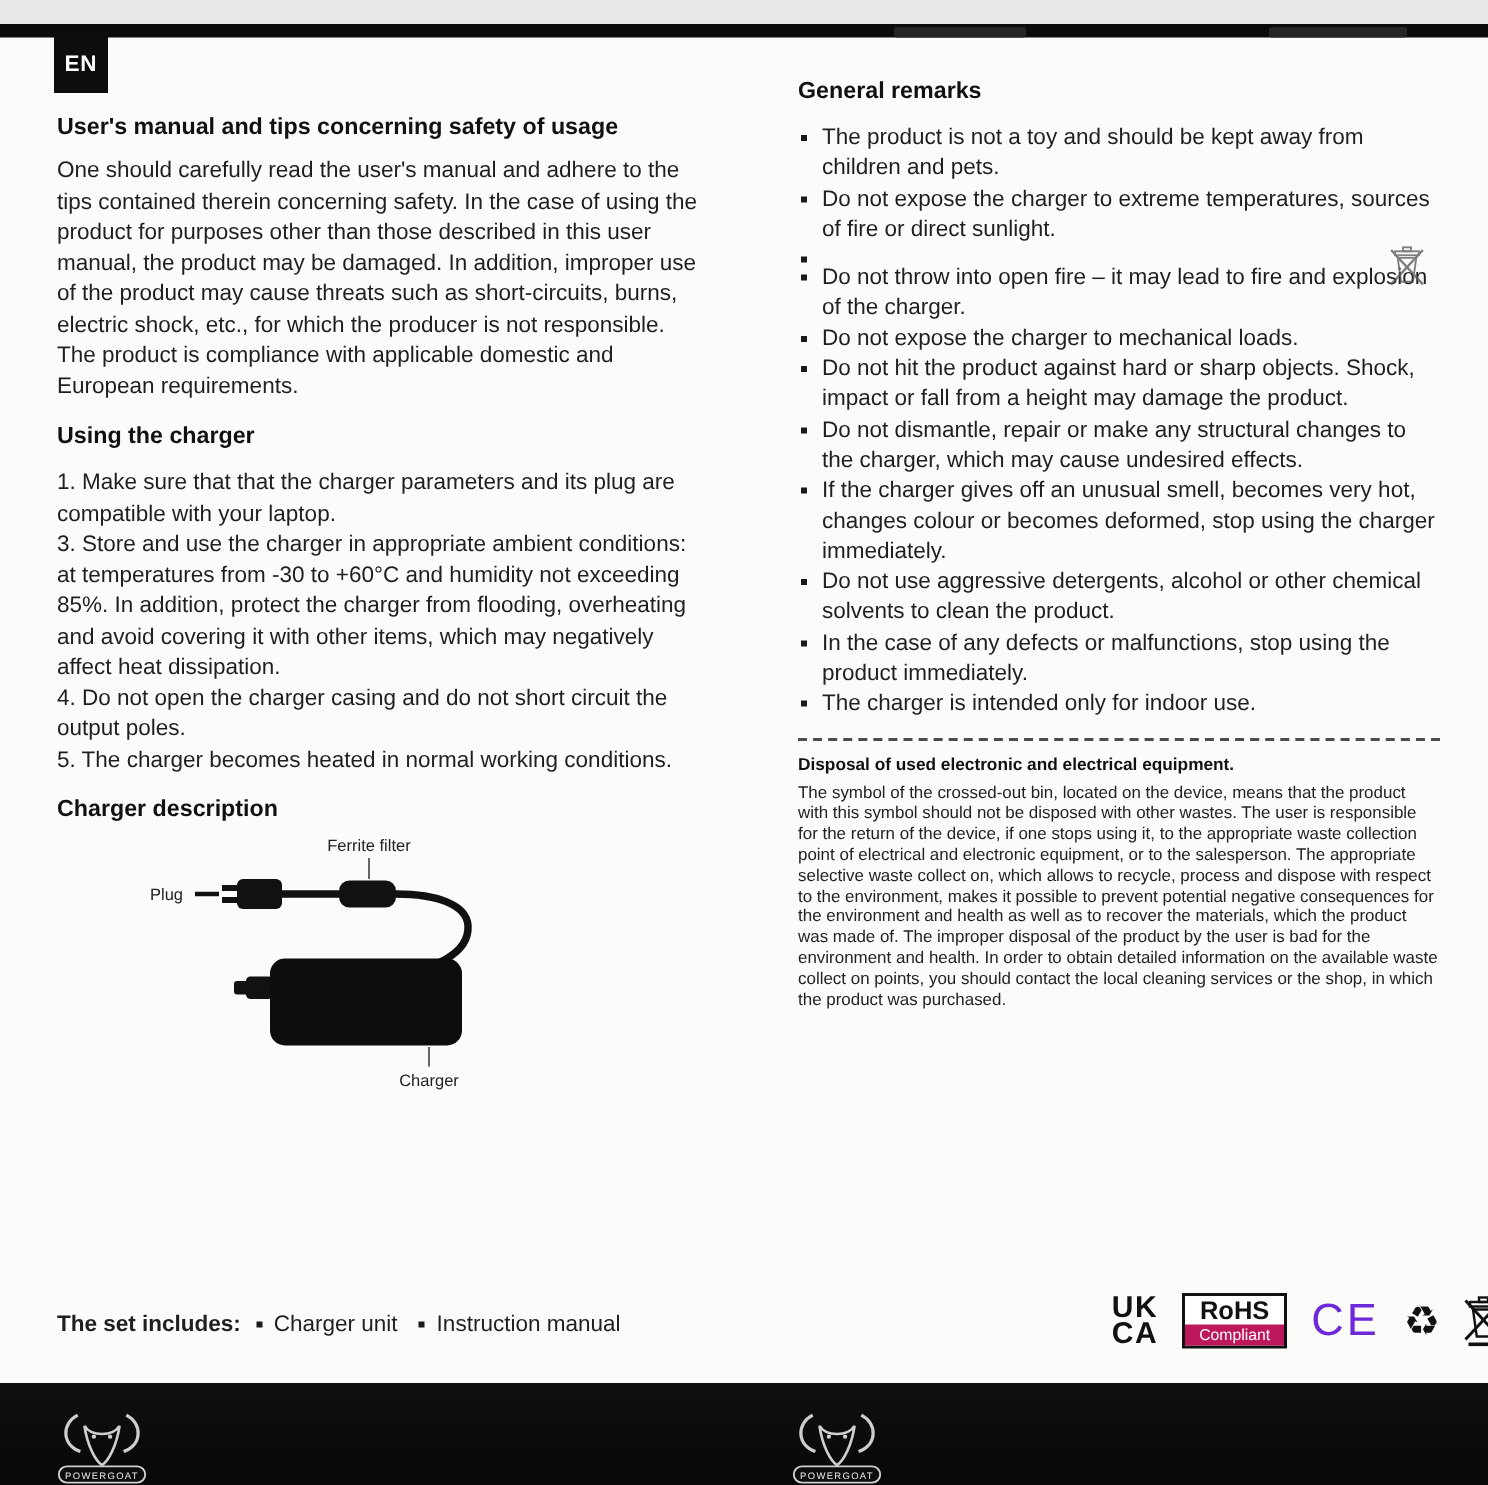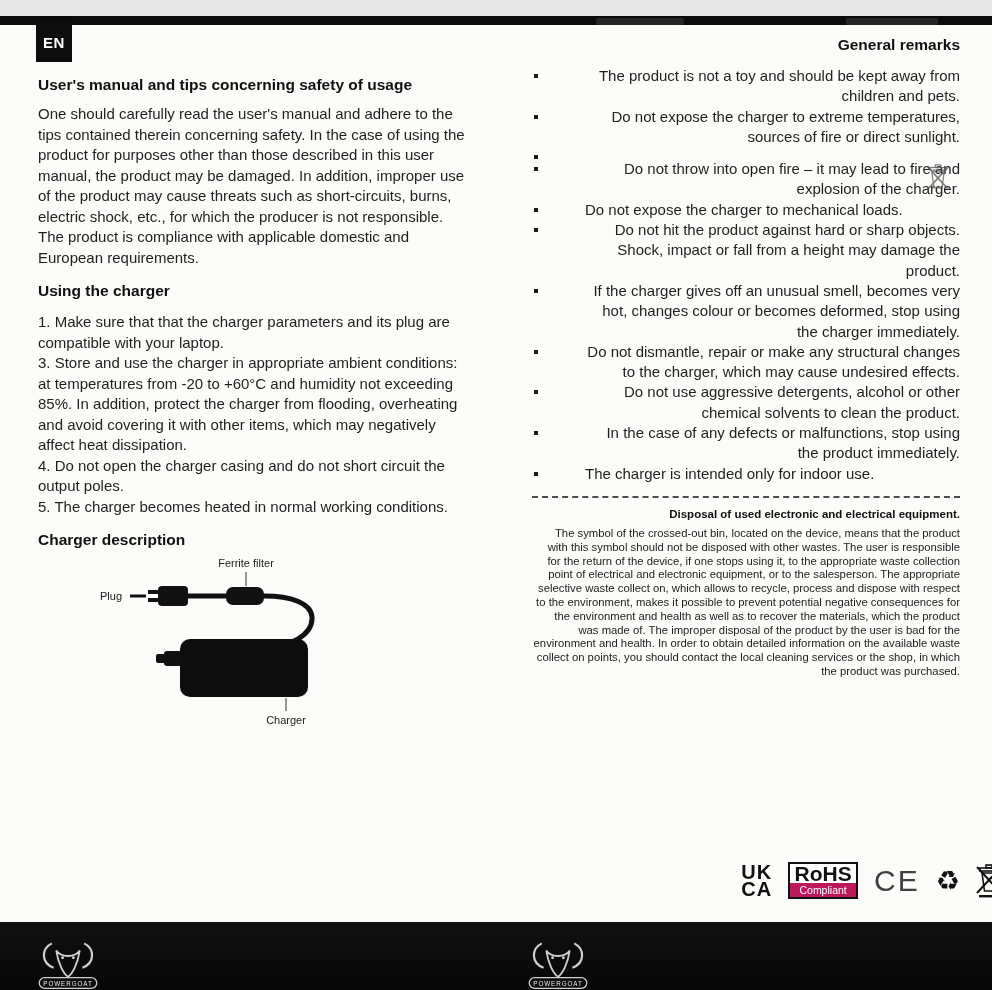--- a/index.html
+++ b/index.html
@@ -11,48 +11,48 @@
   
   .topbar{position:absolute;left:0;top:0;width:992px;height:9px;background:#0b0b0b;}
   .topbar .remnant{position:absolute;top:2px;height:7px;background:#262626;border-radius:2px;}
   .lang-badge{
     position:absolute;left:36px;top:6px;width:36px;height:40px;background:#0d0d0d;
     color:#fff;font-weight:bold;font-size:15px;display:flex;align-items:center;justify-content:center;
     letter-spacing:.5px;
   }
   
   .col-left{position:absolute;left:38px;top:60px;width:434px;}
-  .col-right{position:absolute;left:532px;top:20px;width:428px;text-align:right;}
+  .col-right{position:absolute;left:532px;top:36px;width:428px;}
   h1.sec,h2.sec{font-size:15.5px;font-weight:bold;color:#111;margin:0 0 10px 0;line-height:18px;}
   .body-text{font-size:15px;line-height:20.5px;margin:0 0 14px 0;white-space:normal;}
   .steps p{font-size:15px;line-height:20.5px;margin:0;}
   .steps{margin:0 0 14px 0;}
   
   .bullet-list{margin:0;padding:0;list-style:none;}
-  .bullet-list li{display:flex;font-size:15px;line-height:20.3px;margin:0;gap:37px;}
+  .bullet-list li{display:flex;font-size:15px;line-height:20.3px;margin:0;}
   .sq{flex:0 0 auto;width:4px;height:4px;background:#1a1a1a;margin:8px 10px 0 2px;}
   
   .dash-divider{border:none;border-top:2px dashed #4c4c4c;margin:12px 0 10px 0;}
   .disposal-heading{font-size:11.5px;font-weight:bold;color:#111;margin:0 0 7px 0;}
   .disposal-body{font-size:11.3px;line-height:13.8px;margin:0;color:#222;}
   
   .diagram{margin:6px 0 0 48px;width:340px;height:190px;}
   .diagram text{font-family:"Liberation Sans",sans-serif;font-size:11px;fill:#222;}
   
   .set-includes{position:absolute;left:38px;top:858px;display:flex;align-items:center;font-size:15px;}
   .set-includes .label{font-weight:bold;margin-right:10px;}
   .set-includes .item{display:flex;align-items:center;margin-right:14px;}
   .set-includes .sq{margin:1px 8px 0 0;}
   
   .marks{position:absolute;right:34px;top:846px;display:flex;align-items:center;gap:16px;}
   .ukca{font-weight:bold;font-size:20px;line-height:17px;letter-spacing:1px;color:#111;text-align:center;}
   .rohs{border:2px solid #111;width:66px;text-align:center;background:#fff;}
-  .rohs .r1{font-size:21px;font-weight:bold;color:#111;padding:1px 0 0 0;line-height:18px;}
+  .rohs .r1{font-size:17px;font-weight:bold;color:#111;padding:1px 0 0 0;line-height:18px;}
   .rohs .r2{font-size:10.5px;background:#be185d;color:#fff;line-height:14px;}
-  .ce{font-size:30px;font-weight:500;letter-spacing:2px;color:#404040;line-height:30px;}
+  .ce{font-size:30px;font-weight:500;letter-spacing:2px;color:#6d28d9;line-height:30px;}
   .recycle{font-size:27px;color:#111;line-height:30px;}
   
   .weee-top{position:absolute;left:926px;top:148px;opacity:.75;}
   
   .footer{position:absolute;left:0;top:906px;width:992px;height:78px;background:linear-gradient(#101010,#060606);}
   .footer-strip{position:absolute;left:0;top:984px;width:992px;height:6px;background:#bcbcbc;}
   .goat-logo{position:absolute;top:14px;width:72px;height:58px;}
   .goat-logo.l1{left:32px;}
   .goat-logo.l2{left:522px;}
 </style>
@@ -69,21 +69,21 @@
   <div class="lang-badge">EN</div>
 
   <div class="col-left">
     <h1 class="sec">User's manual and tips concerning safety of usage</h1>
     <p class="body-text">One should carefully read the user's manual and adhere to the tips contained therein concerning safety. In the case of using the product for purposes other than those described in this user manual, the product may be damaged. In addition, improper use of the product may cause threats such as short-circuits, burns, electric shock, etc., for which the producer is not responsible. The product is compliance with applicable domestic and European requirements.</p>
 
     <h2 class="sec" style="margin-bottom:12px;">Using the charger</h2>
     <div class="steps">
 
     <p>1. Make sure that that the charger parameters and its plug are compatible with your laptop.</p>
-        <p>3. Store and use the charger in appropriate ambient conditions: at temperatures from -20 to +60°C and humidity not exceeding 85%. In addition, protect the charger from flooding, overheating and avoid covering it with other items, which may negatively affect heat dissipation.</p>
+        <p>3. Store and use the charger in appropriate ambient conditions: at temperatures from -30 to +60°C and humidity not exceeding 85%. In addition, protect the charger from flooding, overheating and avoid covering it with other items, which may negatively affect heat dissipation.</p>
         <p>4. Do not open the charger casing and do not short circuit the output poles.</p>
         <p>5. The charger becomes heated in normal working conditions.</p>
       </div>
 
     <h2 class="sec" style="margin-bottom:0;">Charger description</h2>
 
     
     <svg class="diagram" viewBox="0 0 340 190">
       <text x="160" y="12" text-anchor="middle">Ferrite filter</text>
       <line x1="160" y1="17" x2="160" y2="31" stroke="#333" stroke-width="1"></line>
@@ -137,26 +137,26 @@
           <span>Do not expose the charger to mechanical loads.</span>
         </li>
 
         <li>
           <span class="sq"></span>
           <span>Do not hit the product against hard or sharp objects. Shock, impact or fall from a height may damage the product.</span>
         </li>
 
         <li>
           <span class="sq"></span>
+          <span>Do not dismantle, repair or make any structural changes to the charger, which may cause undesired effects.</span>
+        </li>
+
+        <li>
+          <span class="sq"></span>
           <span>If the charger gives off an unusual smell, becomes very hot, changes colour or becomes deformed, stop using the charger immediately.</span>
-        </li>
-
-        <li>
-          <span class="sq"></span>
-          <span>Do not dismantle, repair or make any structural changes to the charger, which may cause undesired effects.</span>
         </li>
 
         <li>
           <span class="sq"></span>
           <span>Do not use aggressive detergents, alcohol or other chemical solvents to clean the product.</span>
         </li>
 
         <li>
           <span class="sq"></span>
           <span>In the case of any defects or malfunctions, stop using the product immediately.</span>
@@ -175,20 +175,35 @@
   </div>
 
   <svg class="weee-top" width="24" height="30" viewBox="0 0 26 34">
     <rect x="10" y="1" width="6" height="3" fill="none" stroke="#555" stroke-width="1.4"></rect>
     <rect x="4" y="4" width="18" height="3" fill="none" stroke="#555" stroke-width="1.4"></rect>
     <path d="M6 9 L8.5 27 H17.5 L20 9 Z" fill="none" stroke="#555" stroke-width="1.4"></path>
     <line x1="1" y1="3" x2="25" y2="29" stroke="#555" stroke-width="1.8"></line>
     <line x1="25" y1="3" x2="1" y2="29" stroke="#555" stroke-width="1.8"></line>
   </svg>
 
+  <div class="set-includes">
+    <span class="label">The set includes:</span>
+    <span style="display:flex;">
+
+        <span class="item">
+          <span class="sq"></span>
+          <span>Charger unit</span>
+        </span>
+
+        <span class="item">
+          <span class="sq"></span>
+          <span>Instruction manual</span>
+        </span>
+      </span>
+  </div>
 
   <div class="marks">
     <div class="ukca">
       <div>UK</div>
       <div>CA</div>
     </div>
     <div class="rohs">
       <div class="r1">RoHS</div>
       <div class="r2">Compliant</div>
     </div>

